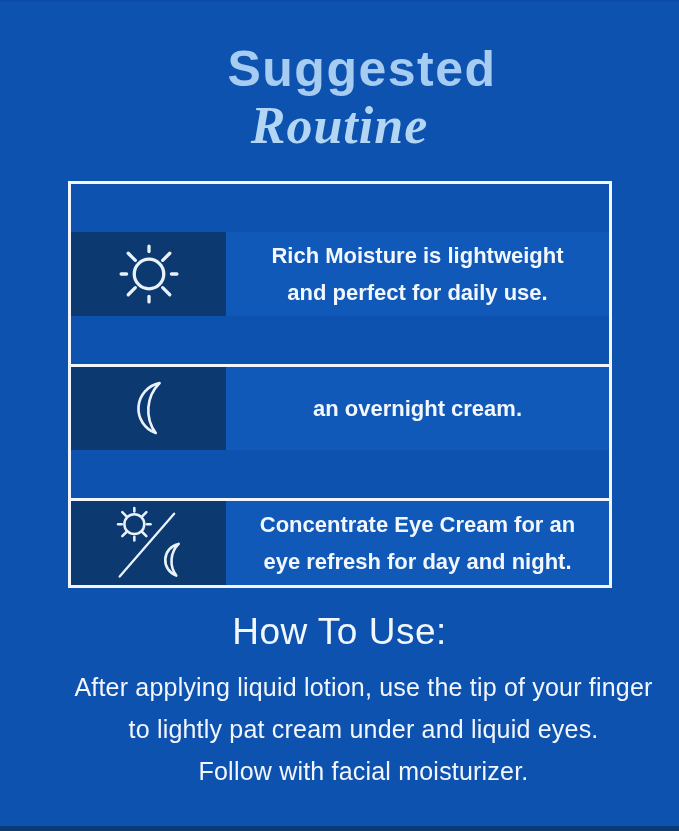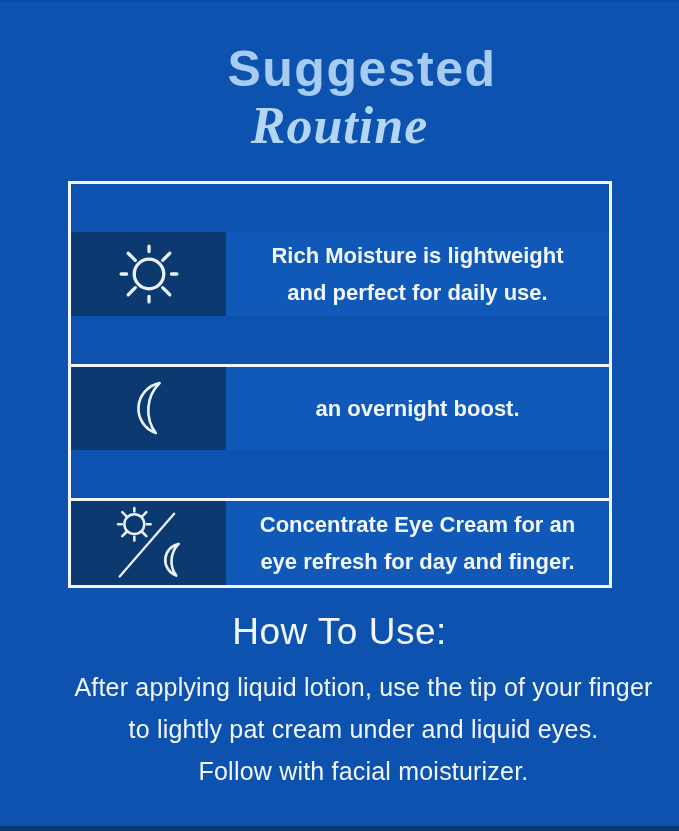--- a/index.html
+++ b/index.html
@@ -134,21 +134,21 @@
 
     <div class="table-row">
       <div class="icon-cell">
         <span>
           <svg width="46" height="62" viewBox="0 0 48 64">
             <path d="M 35 5 A 27 27 0 0 0 31 57 A 40 40 0 0 1 35 5" stroke-width="2.8"></path>
           </svg>
         </span>
       </div>
       <div class="text-cell">
-        <div class="row-line">an overnight boost.</div>
+        <div class="row-line">an overnight cream.</div>
       </div>
     </div>
 
     <div class="table-row">
       <div class="icon-cell">
         <span>
           <svg width="88" height="88" viewBox="0 0 84 84">
             <circle cx="28" cy="24" r="9.5" stroke-width="2.4"></circle>
             <line x1="28" y1="8.5" x2="28" y2="12" stroke-width="2.4"></line>
             <line x1="28" y1="36" x2="28" y2="39.5" stroke-width="2.4"></line>
@@ -158,21 +158,21 @@
             <line x1="20.5" y1="16.5" x2="16.5" y2="12.5" stroke-width="2.4"></line>
             <line x1="35.5" y1="31.5" x2="39.5" y2="35.5" stroke-width="2.4"></line>
             <line x1="20.5" y1="31.5" x2="16.5" y2="35.5" stroke-width="2.4"></line>
             <line x1="14" y1="74" x2="66" y2="14" stroke-width="2.2"></line>
             <path d="M 35 5 A 27 27 0 0 0 31 57 A 40 40 0 0 1 35 5" transform="translate(50,40) scale(0.58)" stroke-width="4.3"></path>
           </svg>
         </span>
       </div>
       <div class="text-cell">
         <div class="row-line">Concentrate Eye Cream for an</div>
-        <div class="row-line">eye refresh for day and finger.</div>
+        <div class="row-line">eye refresh for day and night.</div>
       </div>
     </div>
 
   </div>
 
   <div class="howto-heading">How To Use:</div>
 
   <div class="howto-paragraph">
     <div class="para-line">After applying liquid lotion, use the tip of your finger</div>
     <div class="para-line">to lightly pat cream under and liquid eyes.</div>

